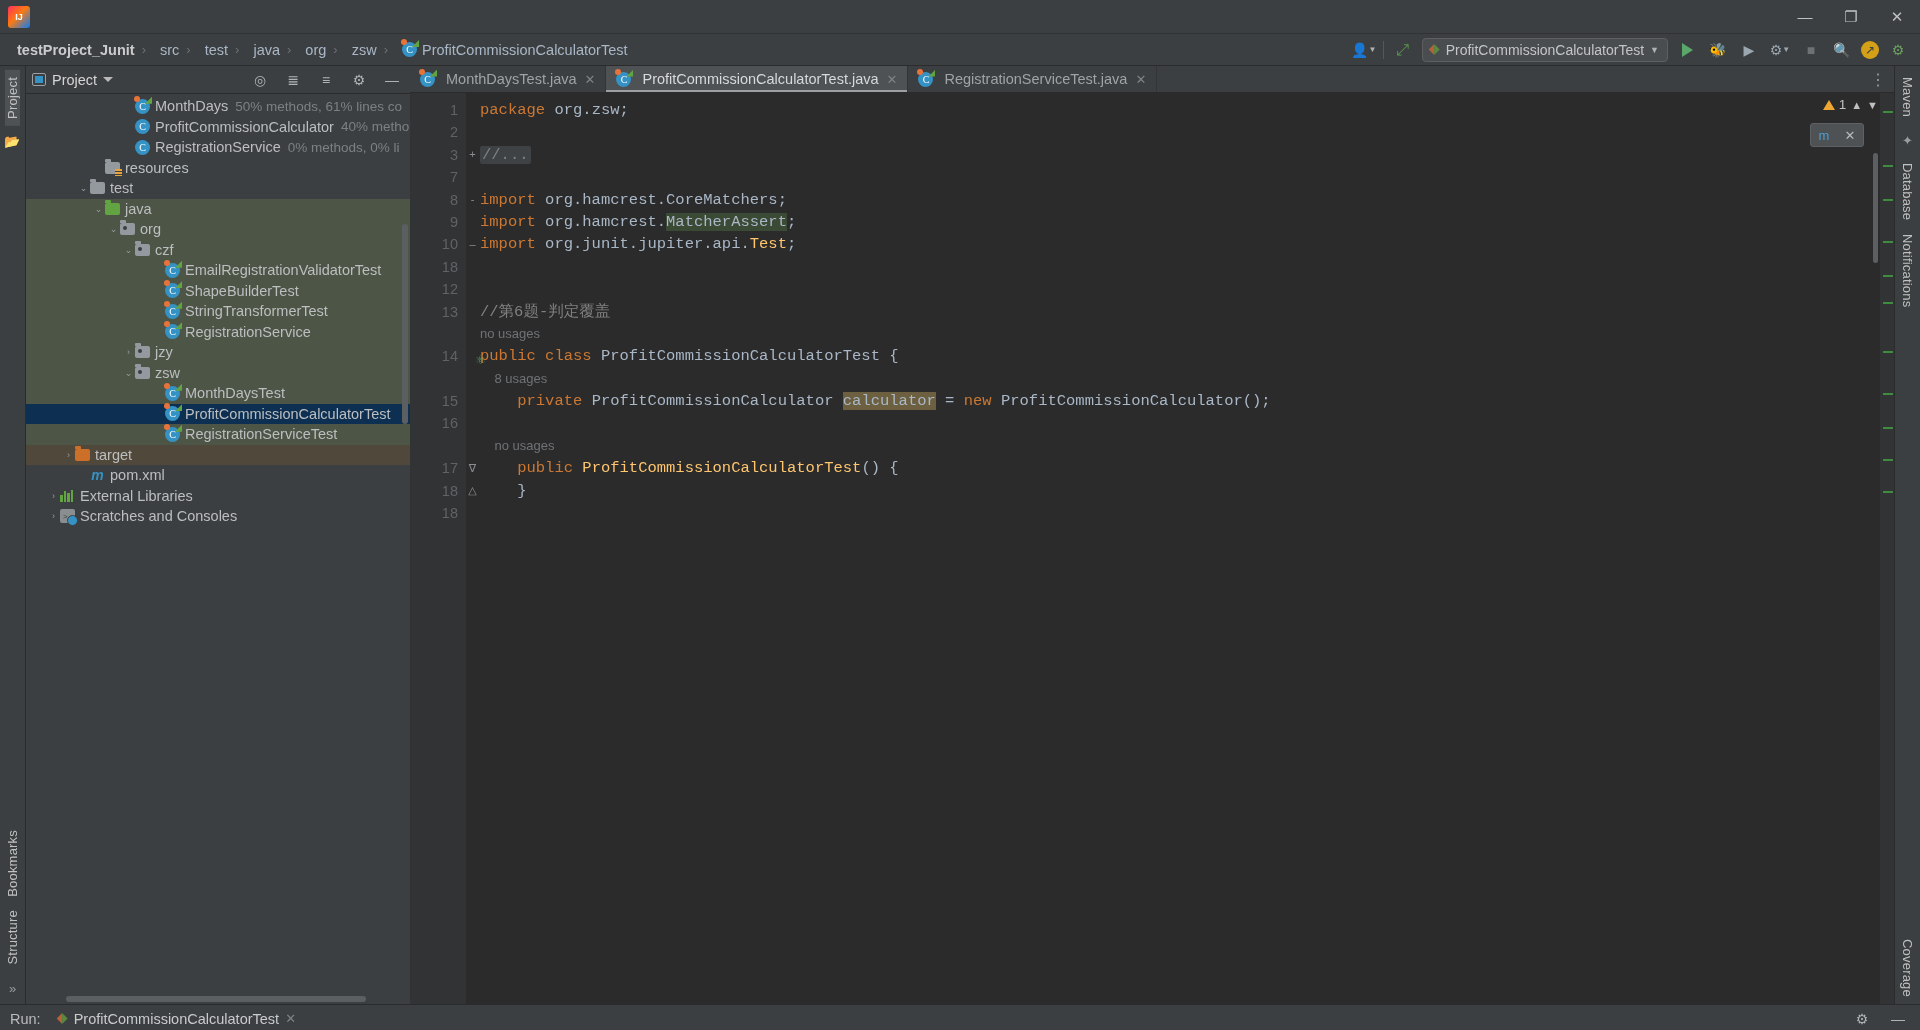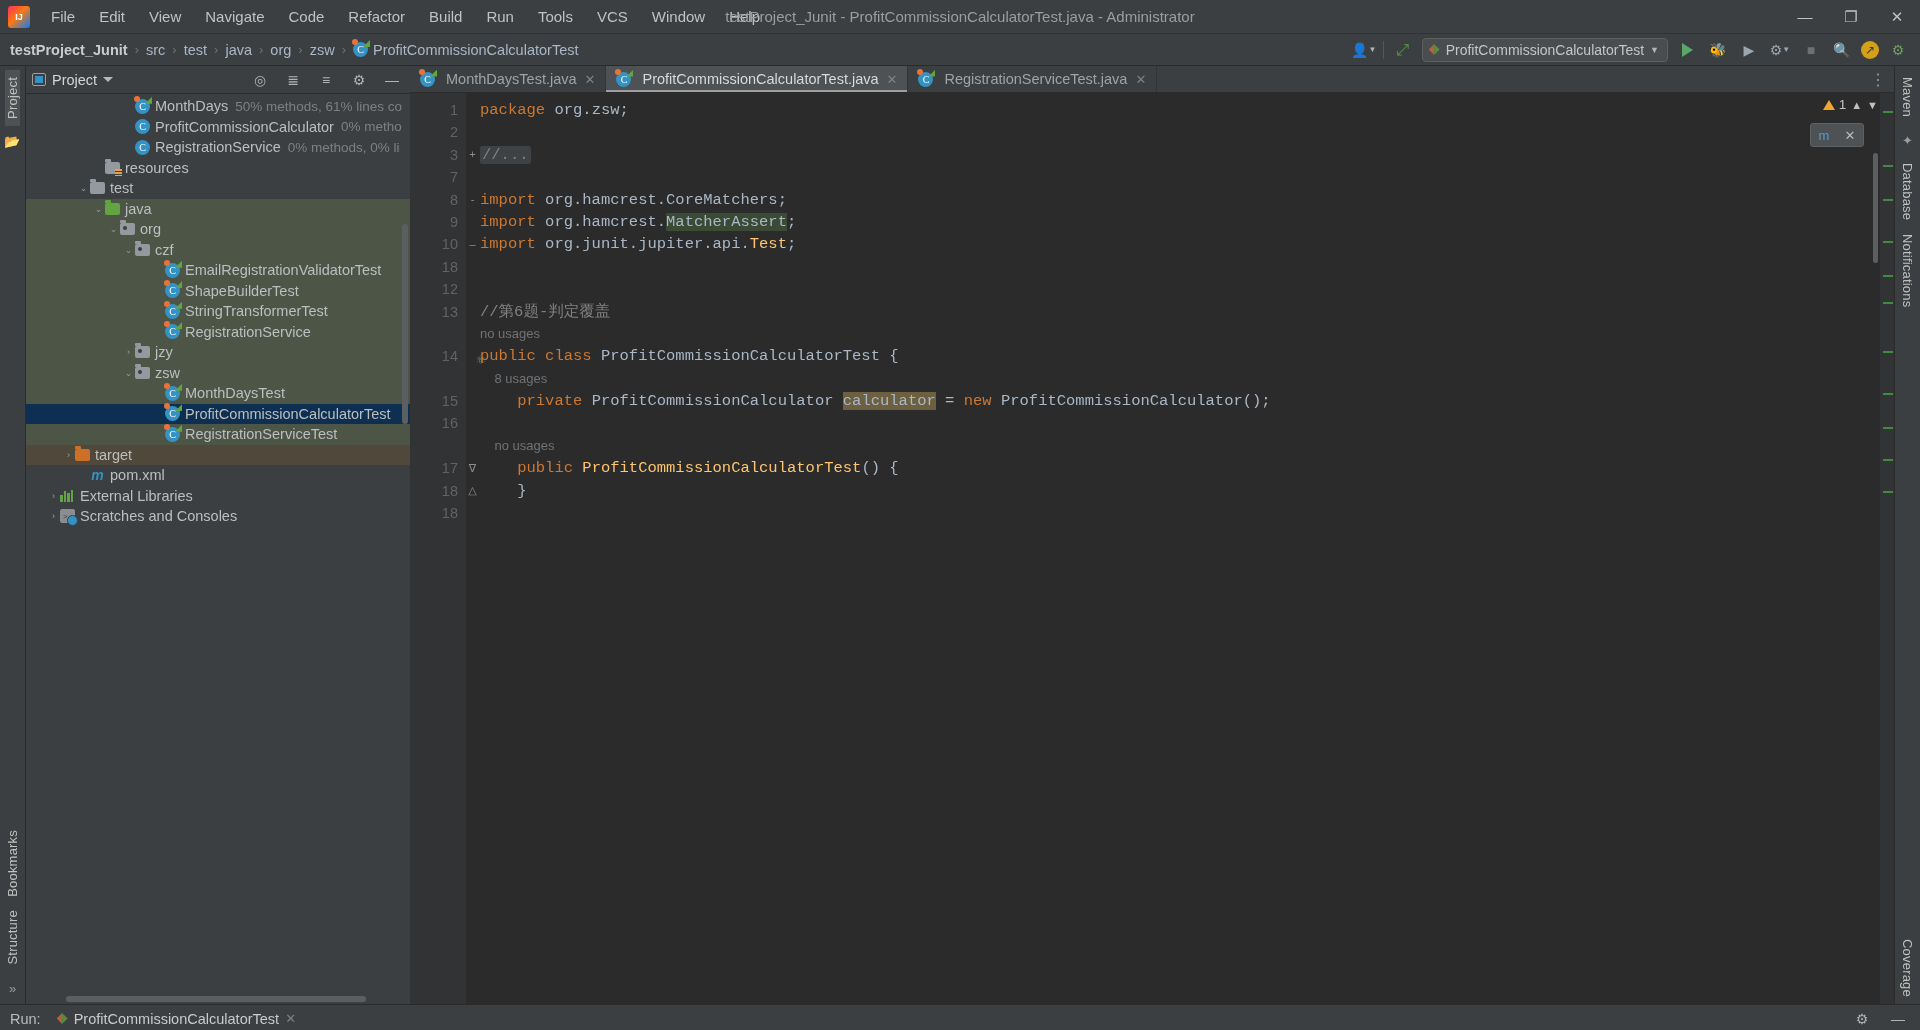--- a/index.html
+++ b/index.html
@@ -36,21 +36,21 @@
   }
   #win-controls { margin-left:auto; display:flex; z-index:2; }
   .wbtn { width:46px;height:33px;display:flex;align-items:center;justify-content:center;
           color:#c0c0c0; font-size:15px; }
 
   
   #navbar {
     height:32px; background:#3c3f41; display:flex; align-items:center;
     padding:0 6px; border-bottom:1px solid #2b2b2b; gap:0;
   }
-  .crumb { display:flex; align-items:center; font-size:14.5px; color:#a9b7c6; padding:2px 4px; white-space:nowrap;}
+  .crumb { display:flex; align-items:center; font-size:14.5px; color:#a9b7c6; padding:2px 4px; white-space:nowrap;margin-left:7px;}
   .crumb.bold { font-weight:bold; color:#c9cbcc; }
   .crumb-sep { color:#6e7173; font-size:13px; padding:0 3px; }
   .nav-right { margin-left:auto; display:flex; align-items:center; gap:7px; padding-right:4px;}
   .icobtn { width:24px;height:24px;display:flex;align-items:center;justify-content:center;
             color:#b0b3b5; font-size:14px; border-radius:3px; }
   #runconfig {
     display:flex;align-items:center;gap:6px;background:#4a4d4f;border:1px solid #5e6060;
     border-radius:4px; padding:2px 8px 2px 6px; height:24px; font-size:14px; color:#c3c5c7;
     max-width:260px;
   }
@@ -174,35 +174,20 @@
   #run-tab{display:flex;align-items:center;gap:6px;font-size:14.5px;color:#c8cacb;position:relative;
            padding:4px 6px;}
   #run-tab:after{content:"";position:absolute;left:0;right:0;bottom:-4px;height:2px;background:#4a88c7;}
   #run-tabbar .right{margin-left:auto;display:flex;align-items:center;gap:12px;color:#a8aaac;}
 </style>
 </head>
 <body>
 
 <div id="titlebar">
   <div id="ij-logo"></div>
-  <div class="menu">
-    <div class="menu-item">File</div>
-    <div class="menu-item">Edit</div>
-    <div class="menu-item">View</div>
-    <div class="menu-item">Navigate</div>
-    <div class="menu-item">Code</div>
-    <div class="menu-item">Refactor</div>
-    <div class="menu-item">Build</div>
-    <div class="menu-item">Run</div>
-    <div class="menu-item">Tools</div>
-    <div class="menu-item">VCS</div>
-    <div class="menu-item">Window</div>
-    <div class="menu-item">Help</div>
-  </div>
-  <div id="win-title">testProject_Junit - ProfitCommissionCalculatorTest.java - Administrator</div>
   <div id="win-controls">
     <div class="wbtn">—</div>
     <div class="wbtn">❐</div>
     <div class="wbtn close">✕</div>
   </div>
 </div>
 
 <div id="navbar">
   <div class="crumb bold">testProject_Junit</div>
   <div class="crumb-sep">›</div>
@@ -273,21 +258,21 @@
           <span class="twist"></span>
           <span class="cls test">C</span>
           <span>MonthDays</span>
           <span class="covtxt">50% methods, 61% lines co</span>
         </div>
         <div class="trow">
           <span style="width:96px;flex:none"></span>
           <span class="twist"></span>
           <span class="cls">C</span>
           <span>ProfitCommissionCalculator</span>
-          <span class="covtxt">0% metho</span>
+          <span class="covtxt">40% metho</span>
         </div>
         <div class="trow">
           <span style="width:96px;flex:none"></span>
           <span class="twist"></span>
           <span class="cls">C</span>
           <span>RegistrationService</span>
           <span class="covtxt">0% methods, 0% li</span>
         </div>
         <div class="trow">
           <span style="width:66px;flex:none"></span>

